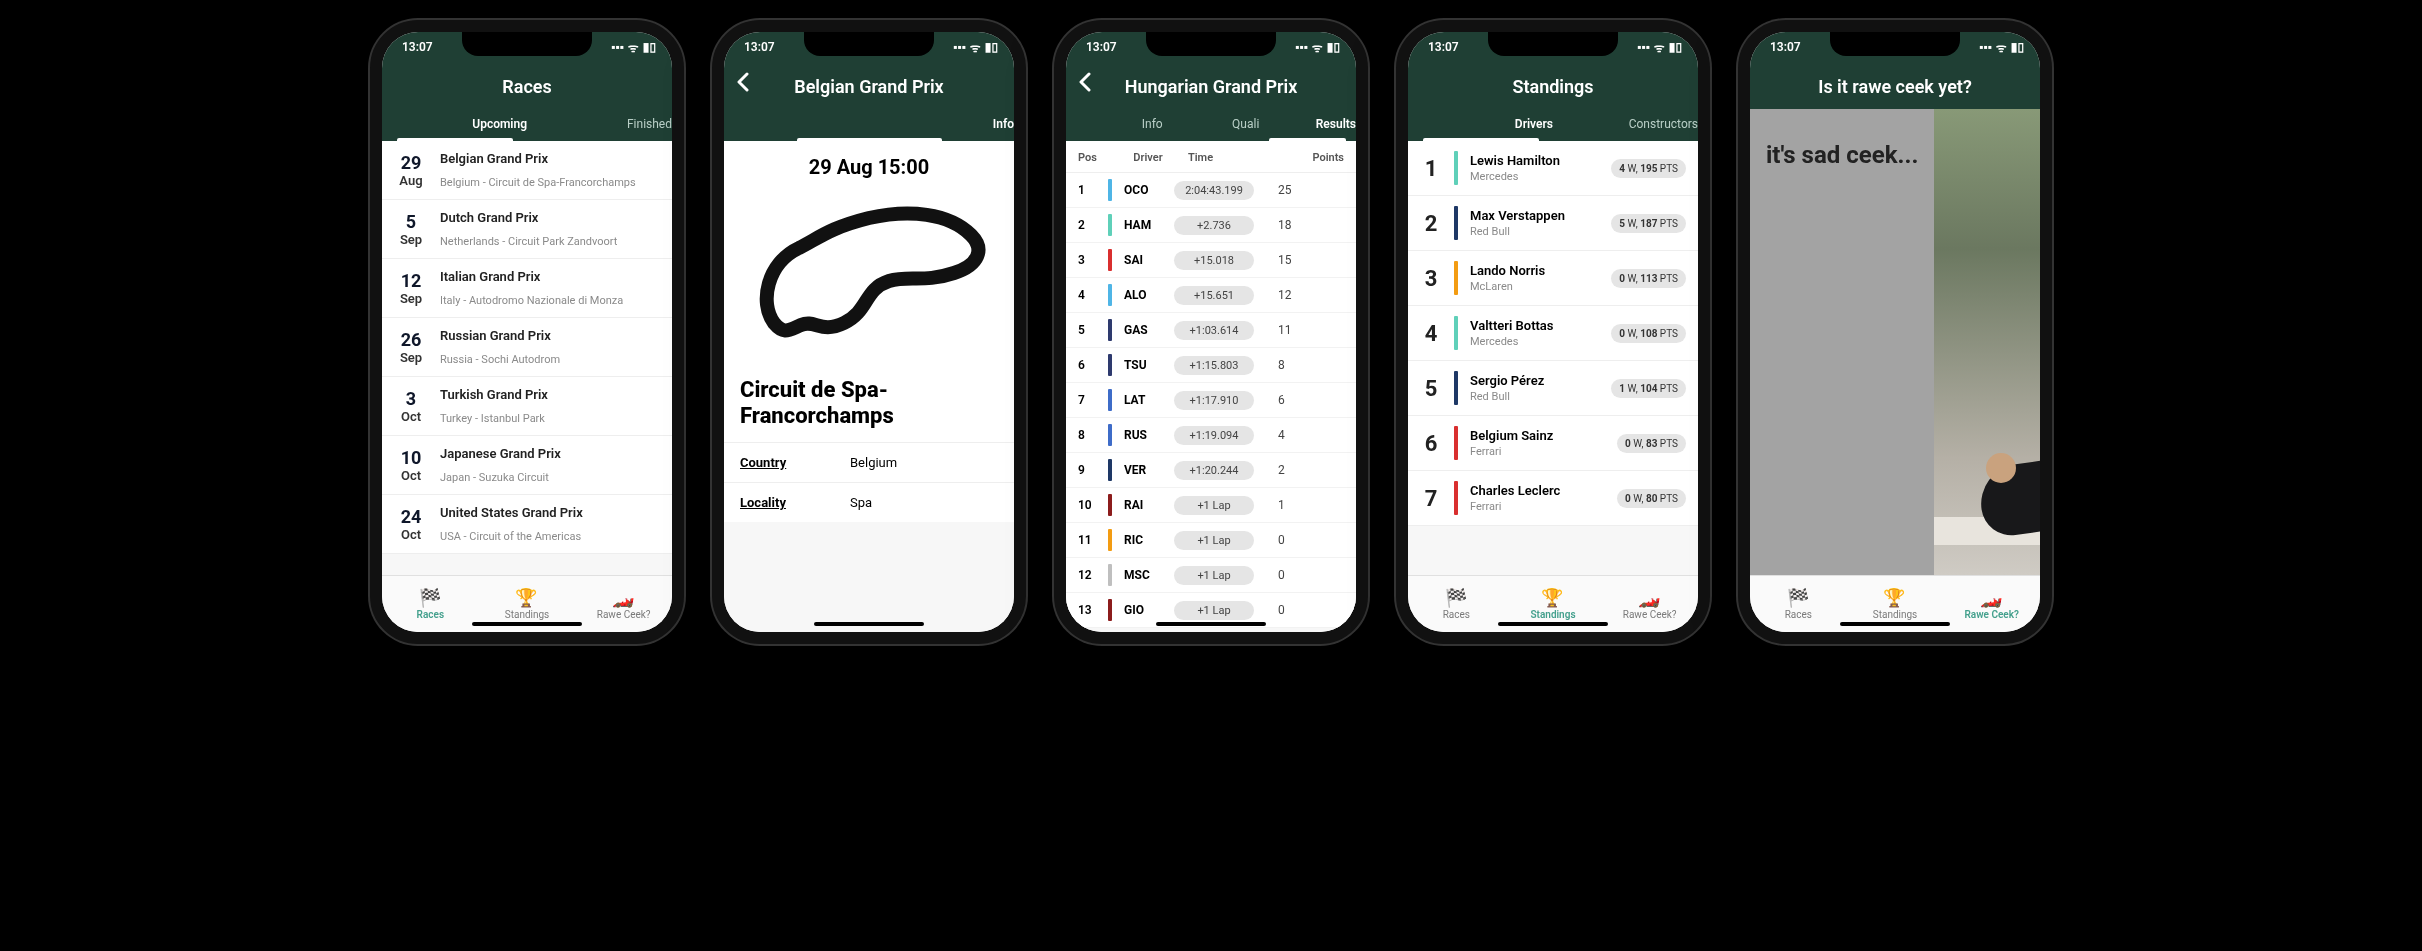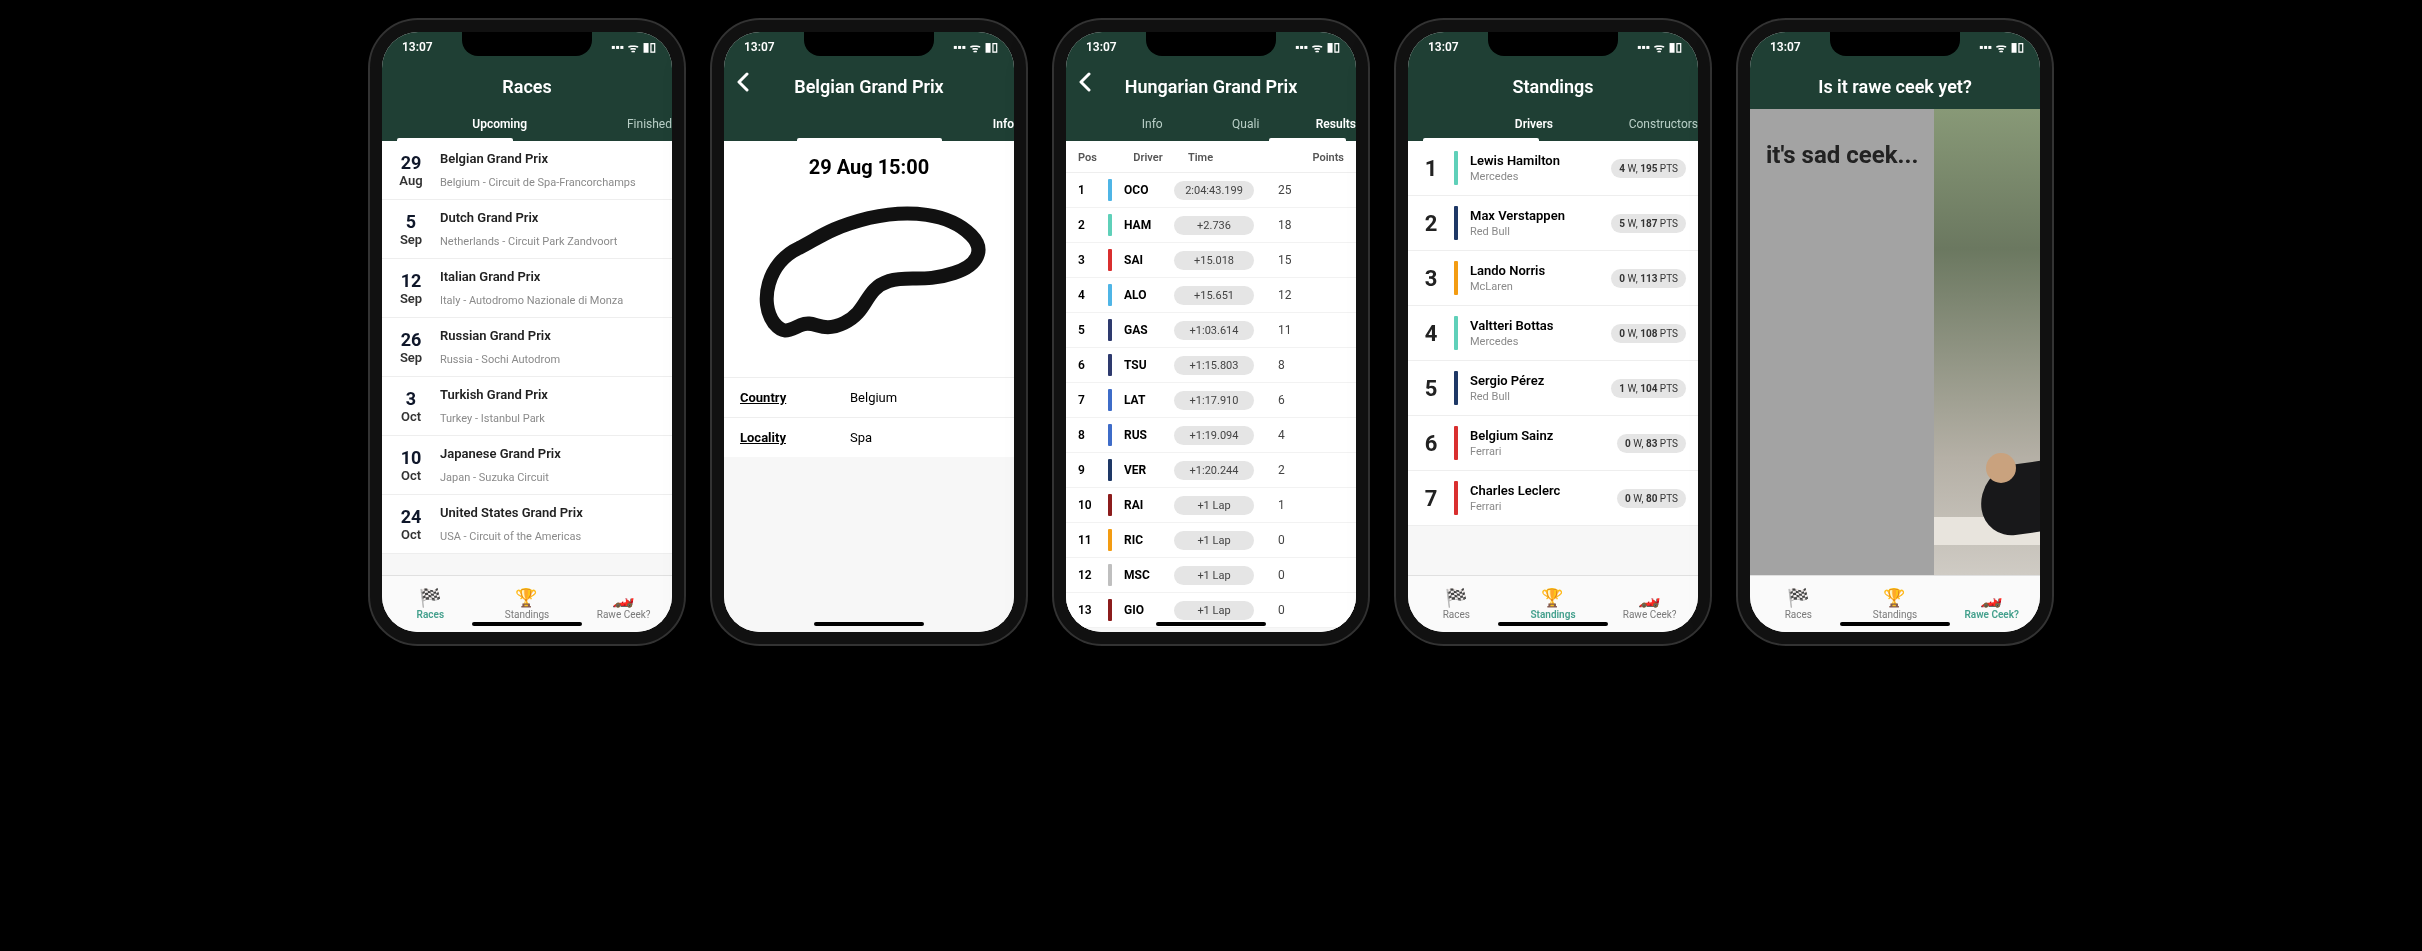--- a/index.html
+++ b/index.html
@@ -225,20 +225,21 @@
           <div class="tab single active" style="flex:1">Info</div>
         </div>
       </div>
       <div class="body">
         <div class="big-date">29 Aug 15:00</div>
         <div class="track-wrap">
           <svg class="track-svg" viewBox="0 0 240 170">
             <path d="M25 130 C 10 110, 18 70, 50 55 C 70 45, 80 35, 120 25 C 160 16, 200 20, 222 42 C 236 56, 230 72, 205 80 C 175 90, 160 82, 140 88 C 115 96, 120 118, 95 130 C 72 141, 66 126, 52 132 C 40 137, 35 142, 25 130 Z" fill="none" stroke="#111" stroke-width="14" stroke-linejoin="round"></path>
           </svg>
         </div>
+        <div class="circ-name">Circuit de Spa-Francorchamps</div>
         <div id="kv-body">
             <div class="kv">
               <div class="k">Country</div>
               <div class="v">Belgium</div>
             </div>
             <div class="kv">
               <div class="k">Locality</div>
               <div class="v">Spa</div>
             </div>
           </div>

